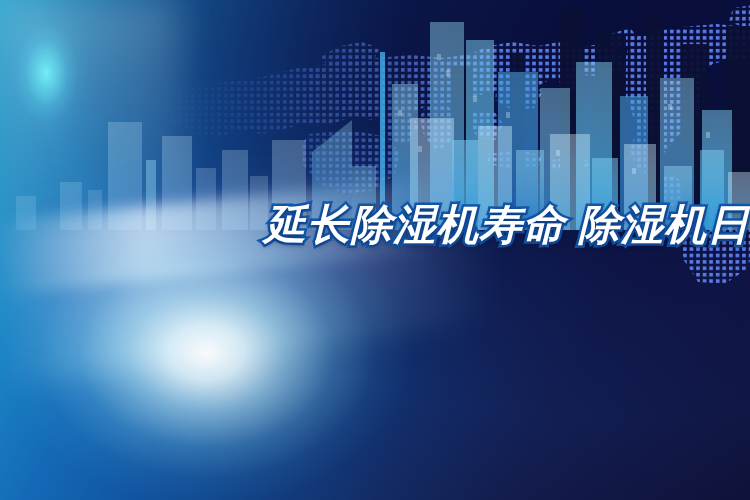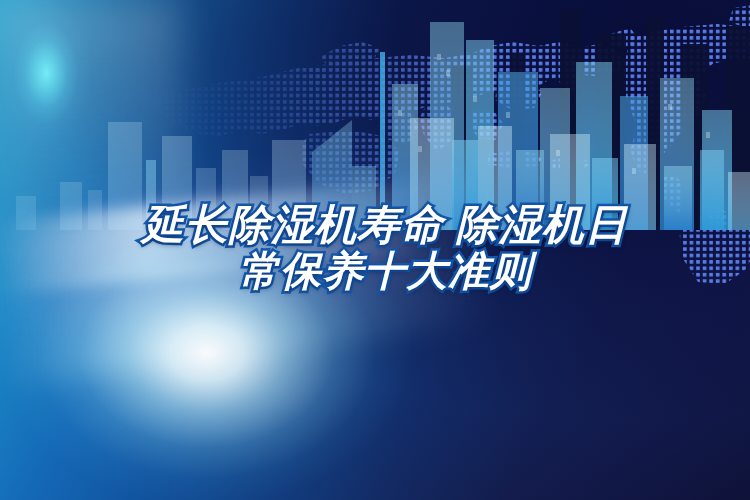--- a/index.html
+++ b/index.html
@@ -79,21 +79,21 @@
     transform:rotate(-6deg);filter:blur(20px);
   }
   #beam-vert{
     width:180px;height:330px;left:118px;top:-40px;inset:auto;
     background:linear-gradient(180deg,rgba(255,255,255,.20) 0%,rgba(255,255,255,.08) 48%,rgba(255,255,255,0) 100%);
     filter:blur(18px);
   }
 
   
   #title-wrap{
-    position:absolute;left:0;right:0;top:202px;text-align:center;padding-left:20px;
+    position:absolute;left:0;right:0;top:202px;text-align:right;padding-left:20px;
   }
   .tline{
     display:block;font-size:42px;line-height:46px;font-weight:bold;
     font-style:italic;letter-spacing:1px;color:#ffffff;white-space:nowrap;
     -webkit-text-stroke:5px #1559ad;
     paint-order:stroke fill;
     text-shadow:0 0 1px #1559ad, 0 2px 5px rgba(4,18,60,.55);
   }
   #line2{font-size:41px;}
 </style>
@@ -303,16 +303,15 @@
     </svg>
   </div>
 
   <div id="beam-violet" class="layer"></div>
   <div id="beam-a" class="layer"></div>
   <div id="beam-b" class="layer"></div>
   <div id="glow-white" class="layer"></div>
 
   <div id="title-wrap">
     <span class="tline" id="line1">延长除湿机寿命 除湿机日</span>
-    <span class="tline" id="line2">常保养十大准则</span>
   </div>
 
 </div>
 
 </body></html>

